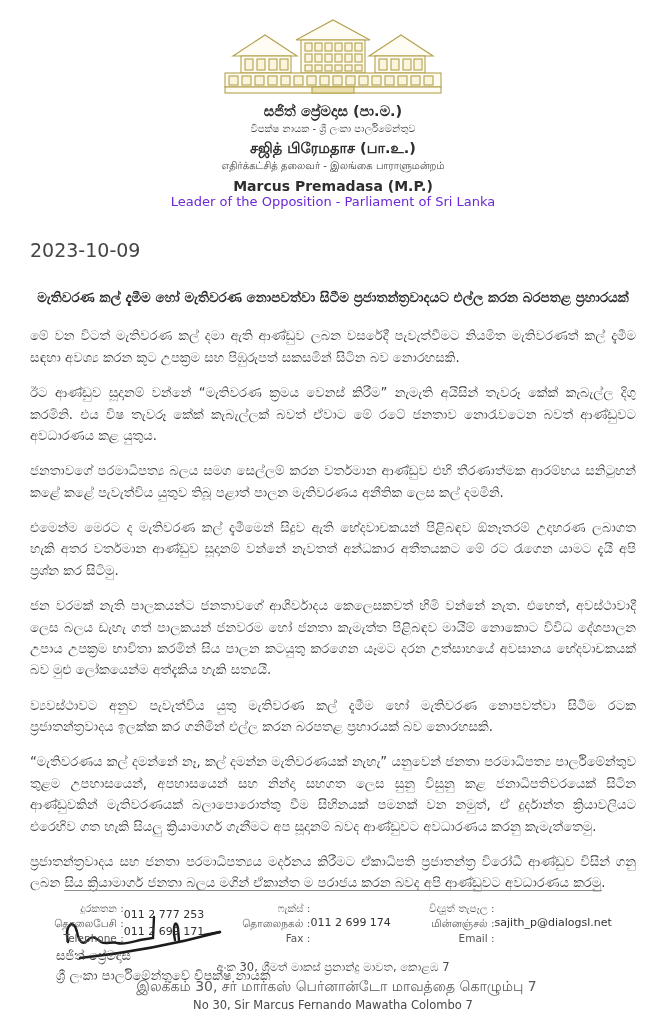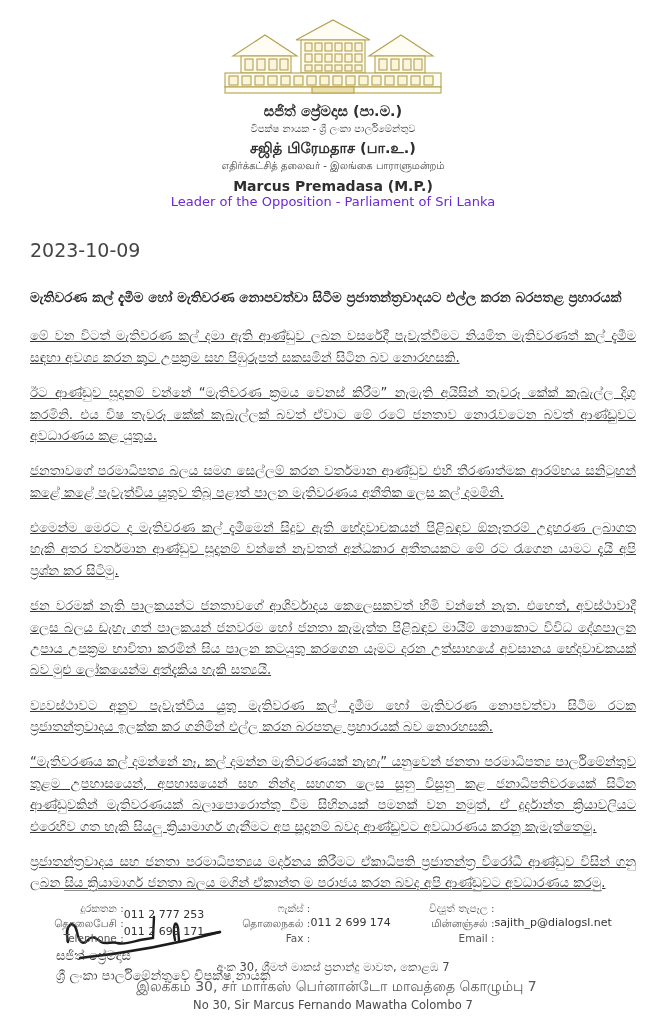--- a/index.html
+++ b/index.html
@@ -21,27 +21,27 @@
   .letterhead { text-align: center; }
   .logo-wrap { display: flex; justify-content: center; margin-bottom: 6px; }
   .lh-name { font-weight: bold; font-size: 14.5px; color: #2e2e2e; line-height: 1.35; }
   .lh-sub  { font-size: 10px; color: #3d3d3d; line-height: 1.35; margin-bottom: 4px; }
   .lh-name-en { font-weight: bold; font-size: 14px; color: #2e2e2e; margin-top: 6px; }
   .lh-sub-en  { font-size: 13px; color: #6d28d9; }
   
   .date-line { margin-top: 30px; font-size: 19px; color: #444; }
   .letter-heading {
     margin-top: 26px;
-    text-align: left;
+    text-align: center;
     font-weight: bold;
     font-size: 13.5px;
     color: #2b2b2b;
     line-height: 1.5;
   }
-  .letter-body { margin-top: 18px; text-decoration: underline; }
+  .letter-body { margin-top: 18px; }
   .letter-body p {
     font-size: 13.2px;
     line-height: 1.62;
     text-align: justify;
     color: #3a3a3a;
     margin-bottom: 14px;
   }
   
   .sig-block { margin-top: 14px; position: relative; margin-left: 26px; }
   .sig-svg { display: block; margin-left: 2px; }

